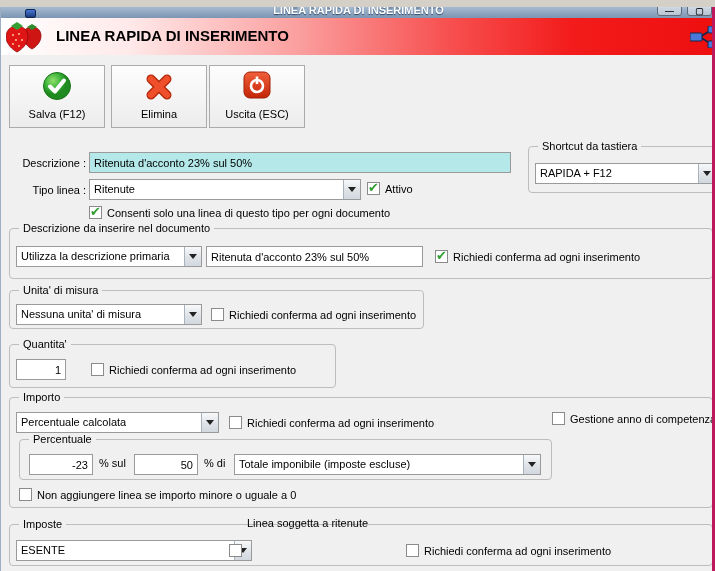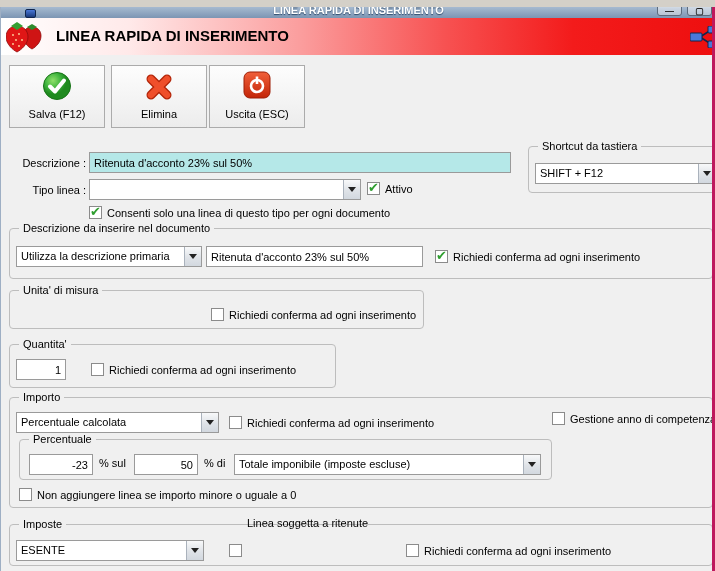--- a/index.html
+++ b/index.html
@@ -134,26 +134,27 @@
     <div class="tlabel">Elimina</div>
   </div>
 
   <div class="rlab" style="left:2px;top:150px;width:83px;">Descrizione :</div>
   <input class="tin hl" style="left: 88px; top: 145px; width: 422px;" readonly="" value="Ritenuta d'acconto 23% sul 50%">
 
   <div class="gbox" style="left:527px;top:139px;width:192px;height:47px;">
     <span class="glabel">Shortcut da tastiera</span>
   </div>
   <div class="combo" style="left:534px;top:156px;width:181px;">
-    <span class="combo-text">SHIFT + F12</span>
+    <span class="combo-text">RAPIDA + F12</span>
     <span class="combo-btn"></span>
   </div>
 
   <div class="rlab" style="left:2px;top:177px;width:83px;">Tipo linea :</div>
   <div class="combo" style="left:88px;top:172px;width:272px;">
+    <span class="combo-text">Ritenute</span>
     <span class="combo-btn"></span>
   </div>
   <span class="cb checked" style="left:366px;top:175px;"></span>
   <span class="lbl" style="left:384px;top:176px;">Attivo</span>
 
   <span class="cb checked" style="left:88px;top:199px;"></span>
   <span class="lbl" style="left:106px;top:200px;">Consenti solo una linea di questo tipo per ogni documento</span>
 
   <div class="gbox" style="left:8px;top:221px;width:704px;height:51px;">
     <span class="glabel">Descrizione da inserire nel documento</span>
@@ -161,20 +162,24 @@
   <div class="combo" style="left:15px;top:239px;width:186px;">
     <span class="combo-text">Utilizza la descrizione primaria</span>
     <span class="combo-btn"></span>
   </div>
   <input class="tin" style="left: 205px; top: 239px; width: 217px;" readonly="" value="Ritenuta d'acconto 23% sul 50%">
   <span class="cb checked" style="left:434px;top:243px;"></span>
   <span class="lbl" style="left:452px;top:244px;">Richiedi conferma ad ogni inserimento</span>
 
   <div class="gbox" style="left:8px;top:283px;width:415px;height:39px;">
     <span class="glabel">Unita' di misura</span>
+  </div>
+  <div class="combo" style="left:15px;top:297px;width:186px;">
+    <span class="combo-text">Nessuna unita' di misura</span>
+    <span class="combo-btn"></span>
   </div>
   <span class="cb" style="left:210px;top:301px;"></span>
   <span class="lbl" style="left:228px;top:302px;">Richiedi conferma ad ogni inserimento</span>
 
   <div class="gbox" style="left:8px;top:337px;width:327px;height:44px;">
     <span class="glabel">Quantita'</span>
   </div>
   <input class="tin num" style="left: 15px; top: 352px; width: 50px;" readonly="" value="1">
   <span class="cb" style="left:90px;top:356px;"></span>
   <span class="lbl" style="left:108px;top:357px;">Richiedi conferma ad ogni inserimento</span>
@@ -201,21 +206,21 @@
   <div class="combo" style="left:233px;top:447px;width:307px;">
     <span class="combo-text">Totale imponibile (imposte escluse)</span>
     <span class="combo-btn"></span>
   </div>
   <span class="cb" style="left:18px;top:481px;"></span>
   <span class="lbl" style="left:36px;top:482px;">Non aggiungere linea se importo minore o uguale a 0</span>
 
   <div class="gbox" style="left:8px;top:517px;width:704px;height:42px;">
     <span class="glabel">Imposte</span>
   </div>
-  <div class="combo" style="left:15px;top:533px;width:188px;">
+  <div class="combo" style="left:15px;top:533px;width:236px;">
     <span class="combo-text">ESENTE</span>
     <span class="combo-btn"></span>
   </div>
   <span class="cb" style="left:228px;top:537px;"></span>
   <span class="lbl" style="left:246px;top:510px;">Linea soggetta a ritenute</span>
   <span class="cb" style="left:405px;top:537px;"></span>
   <span class="lbl" style="left:423px;top:538px;">Richiedi conferma ad ogni inserimento</span>
 
 </div>
 

